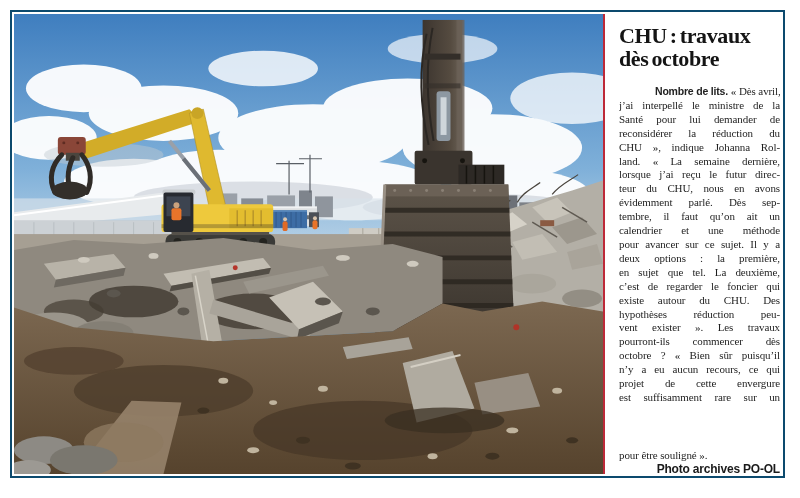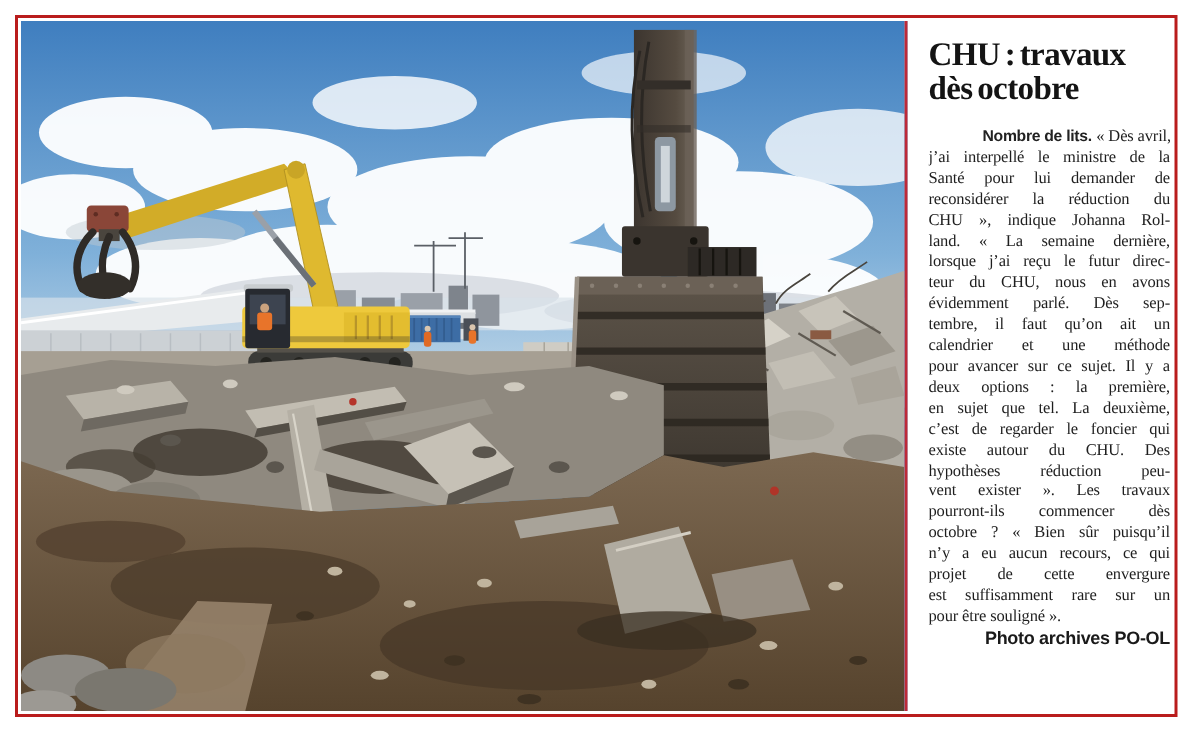--- a/index.html
+++ b/index.html
@@ -2,42 +2,42 @@
 <html><head>
 <meta charset="utf-8">
 <style>
   html,body{margin:0;padding:0;}
   body{
     width:800px;height:498px;position:relative;background:#ffffff;
     font-family:"Liberation Sans",sans-serif;overflow:hidden;
   }
   .clip{
     position:absolute;left:10px;top:10px;width:771px;height:464px;
-    border:2px solid #b91c1c;background:#ffffff;
+    border:2px solid #0c4a6e;background:#ffffff;
   }
   .photo{
     position:absolute;left:2px;top:2px;width:589px;height:460px;
     border-right:2px solid #bd2938;overflow:hidden;background:#7fb0d9;
   }
   .photo svg{display:block;width:100%;height:100%;}
   .article{
     position:absolute;left:607px;top:12px;width:161px;height:450px;
     overflow:hidden;color:#1e1e1e;
   }
   .headline{
     font-family:"Liberation Serif",serif;font-weight:bold;
     font-size:22px;line-height:23px;color:#141414;
     letter-spacing:-0.4px;word-spacing:-2px;margin:0 0 15px 0;
   }
   .bl{
     font-family:"Liberation Serif",serif;font-size:11px;line-height:13.9px;
     letter-spacing:-0.1px;color:#1e1e1e;
     text-align:justify;text-align-last:justify;white-space:nowrap;overflow:hidden;
   }
-  .bl.last{text-align-last:left;}
+  .bl.last{text-align-last:left;margin-top:44px;}
   .lead{
     font-family:"Liberation Sans",sans-serif;font-weight:bold;font-size:10.5px;
     color:#222222;margin-right:3px;letter-spacing:-0.2px;padding-left:36px;
   }
   .credit{
     font-family:"Liberation Sans",sans-serif;font-weight:bold;font-size:12px;
     color:#1a1a1a;text-align:right;line-height:13.9px;letter-spacing:-0.2px;
   }
 </style>
 </head>

